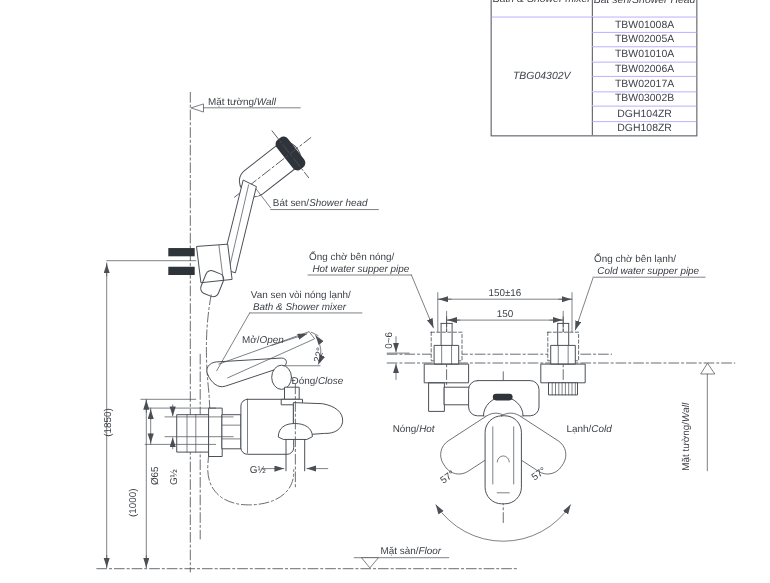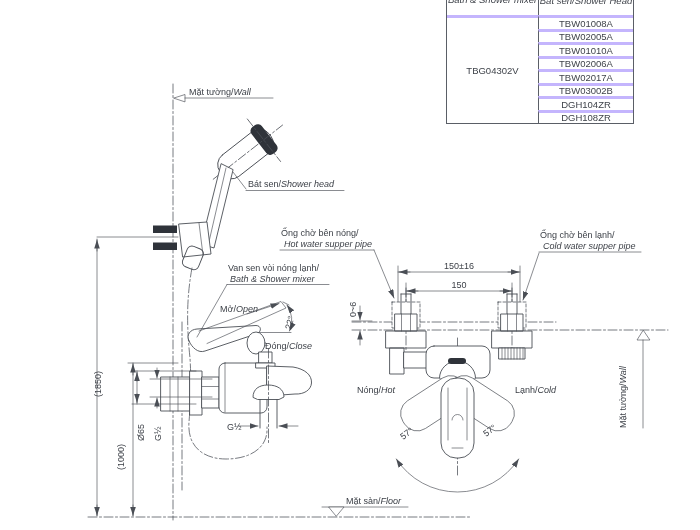--- a/index.html
+++ b/index.html
@@ -6,23 +6,23 @@
   body{width:700px;height:530px;overflow:hidden;position:relative;
        font-family:"Liberation Sans","DejaVu Sans",sans-serif;}
   #stage{position:relative;width:700px;height:530px;}
 
   
   .model-table{position:absolute;left:446px;top:-14px;width:186px;
     display:grid;grid-template-columns:91px 95px;
     grid-template-rows:28px repeat(8,13.5px);
     border:1px solid #5a5e66;background:#fff;color:#3f434a;
     font-size:9.5px;line-height:1;}
-  .model-table .cell{border-left:1px solid #5a5e66;border-top:3px solid #c4b5fd;
+  .model-table .cell{border-left:1px solid #5a5e66;border-top:1px solid #c4b5fd;
     display:flex;align-items:center;justify-content:center;overflow:hidden;}
-  .model-table .c1{border-left:none;}
+  .model-table .c1{border-left:none;font-style:italic;}
   .model-table .r1{border-top:none;}
   .hdr{font-style:italic;}
   .hdr-left{align-items:flex-end;padding-bottom:3px;}
   .model-cell{grid-column:1;grid-row:2/10;}
 
   
   svg{position:absolute;left:0;top:0;}
   .s{stroke:#4a4e55;fill:none;stroke-width:.9;stroke-linejoin:round;stroke-linecap:round;}
   .thin{stroke-width:.65;}
   .cl{stroke-dasharray:9 2.5 2 2.5;stroke-width:.75;}

